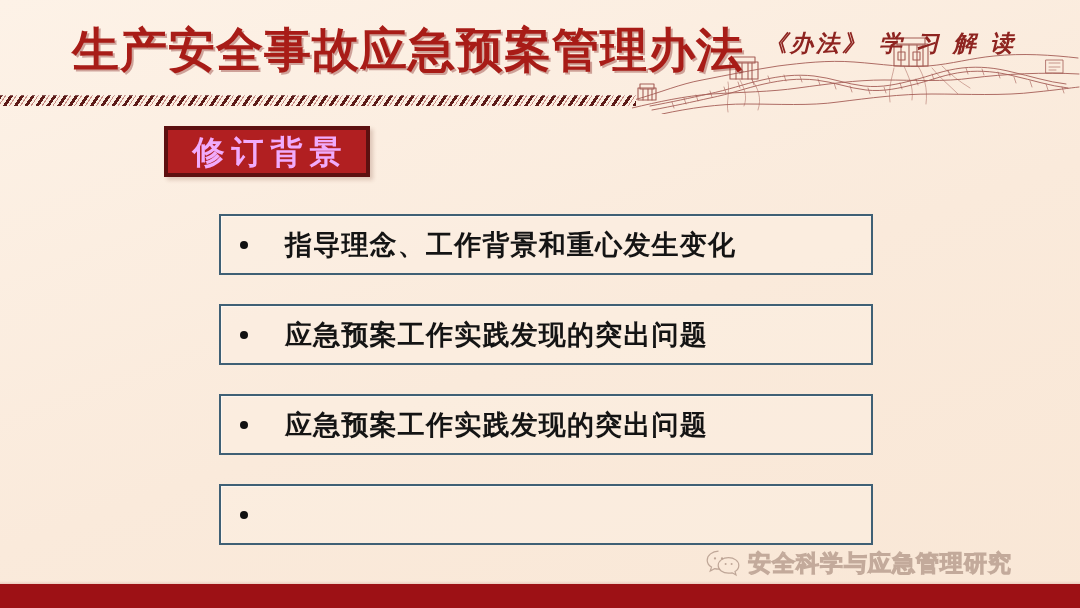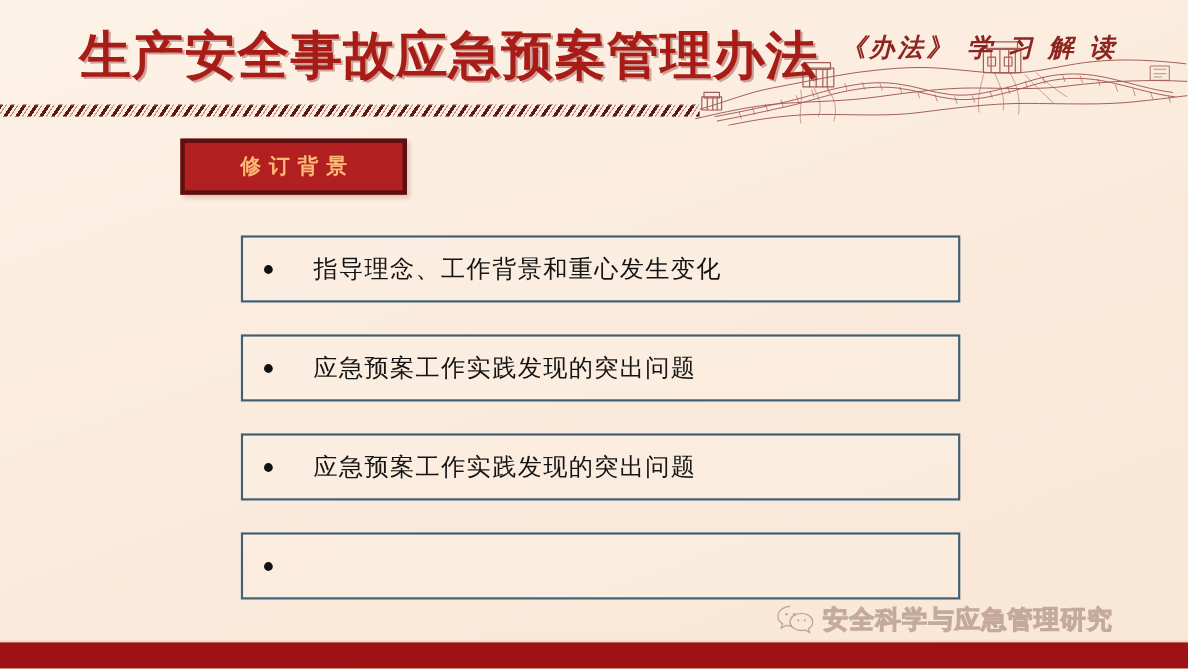--- a/index.html
+++ b/index.html
@@ -93,22 +93,22 @@
     height: 51px;
     box-sizing: border-box;
     background: #b11f21;
     border: 4px solid #5d1010;
     display: flex;
     align-items: center;
     justify-content: center;
     box-shadow: 3px 3px 4px rgba(120,60,40,0.22);
   }
   .section-badge-label {
-    color: #fdba74;
-    font-size: 19px;
+    color: #f0abfc;
+    font-size: 32px;
     font-weight: bold;
     letter-spacing: 7px;
     text-indent: 7px;
     line-height: 1;
     white-space: nowrap;
   }
 
   
   .bullet-list {
     position: absolute;
@@ -130,22 +130,22 @@
   .bullet-dot {
     flex: 0 0 auto;
     width: 8px;
     height: 8px;
     border-radius: 50%;
     background: #111111;
     margin-left: 19px;
   }
   .bullet-text {
     margin-left: 37px;
-    font-size: 22px;
-    font-weight: normal;
+    font-size: 27px;
+    font-weight: bold;
     color: #141414;
     letter-spacing: 1.2px;
     white-space: nowrap;
   }
 
   
   .watermark {
     position: absolute;
     left: 706px;
     top: 548px;

